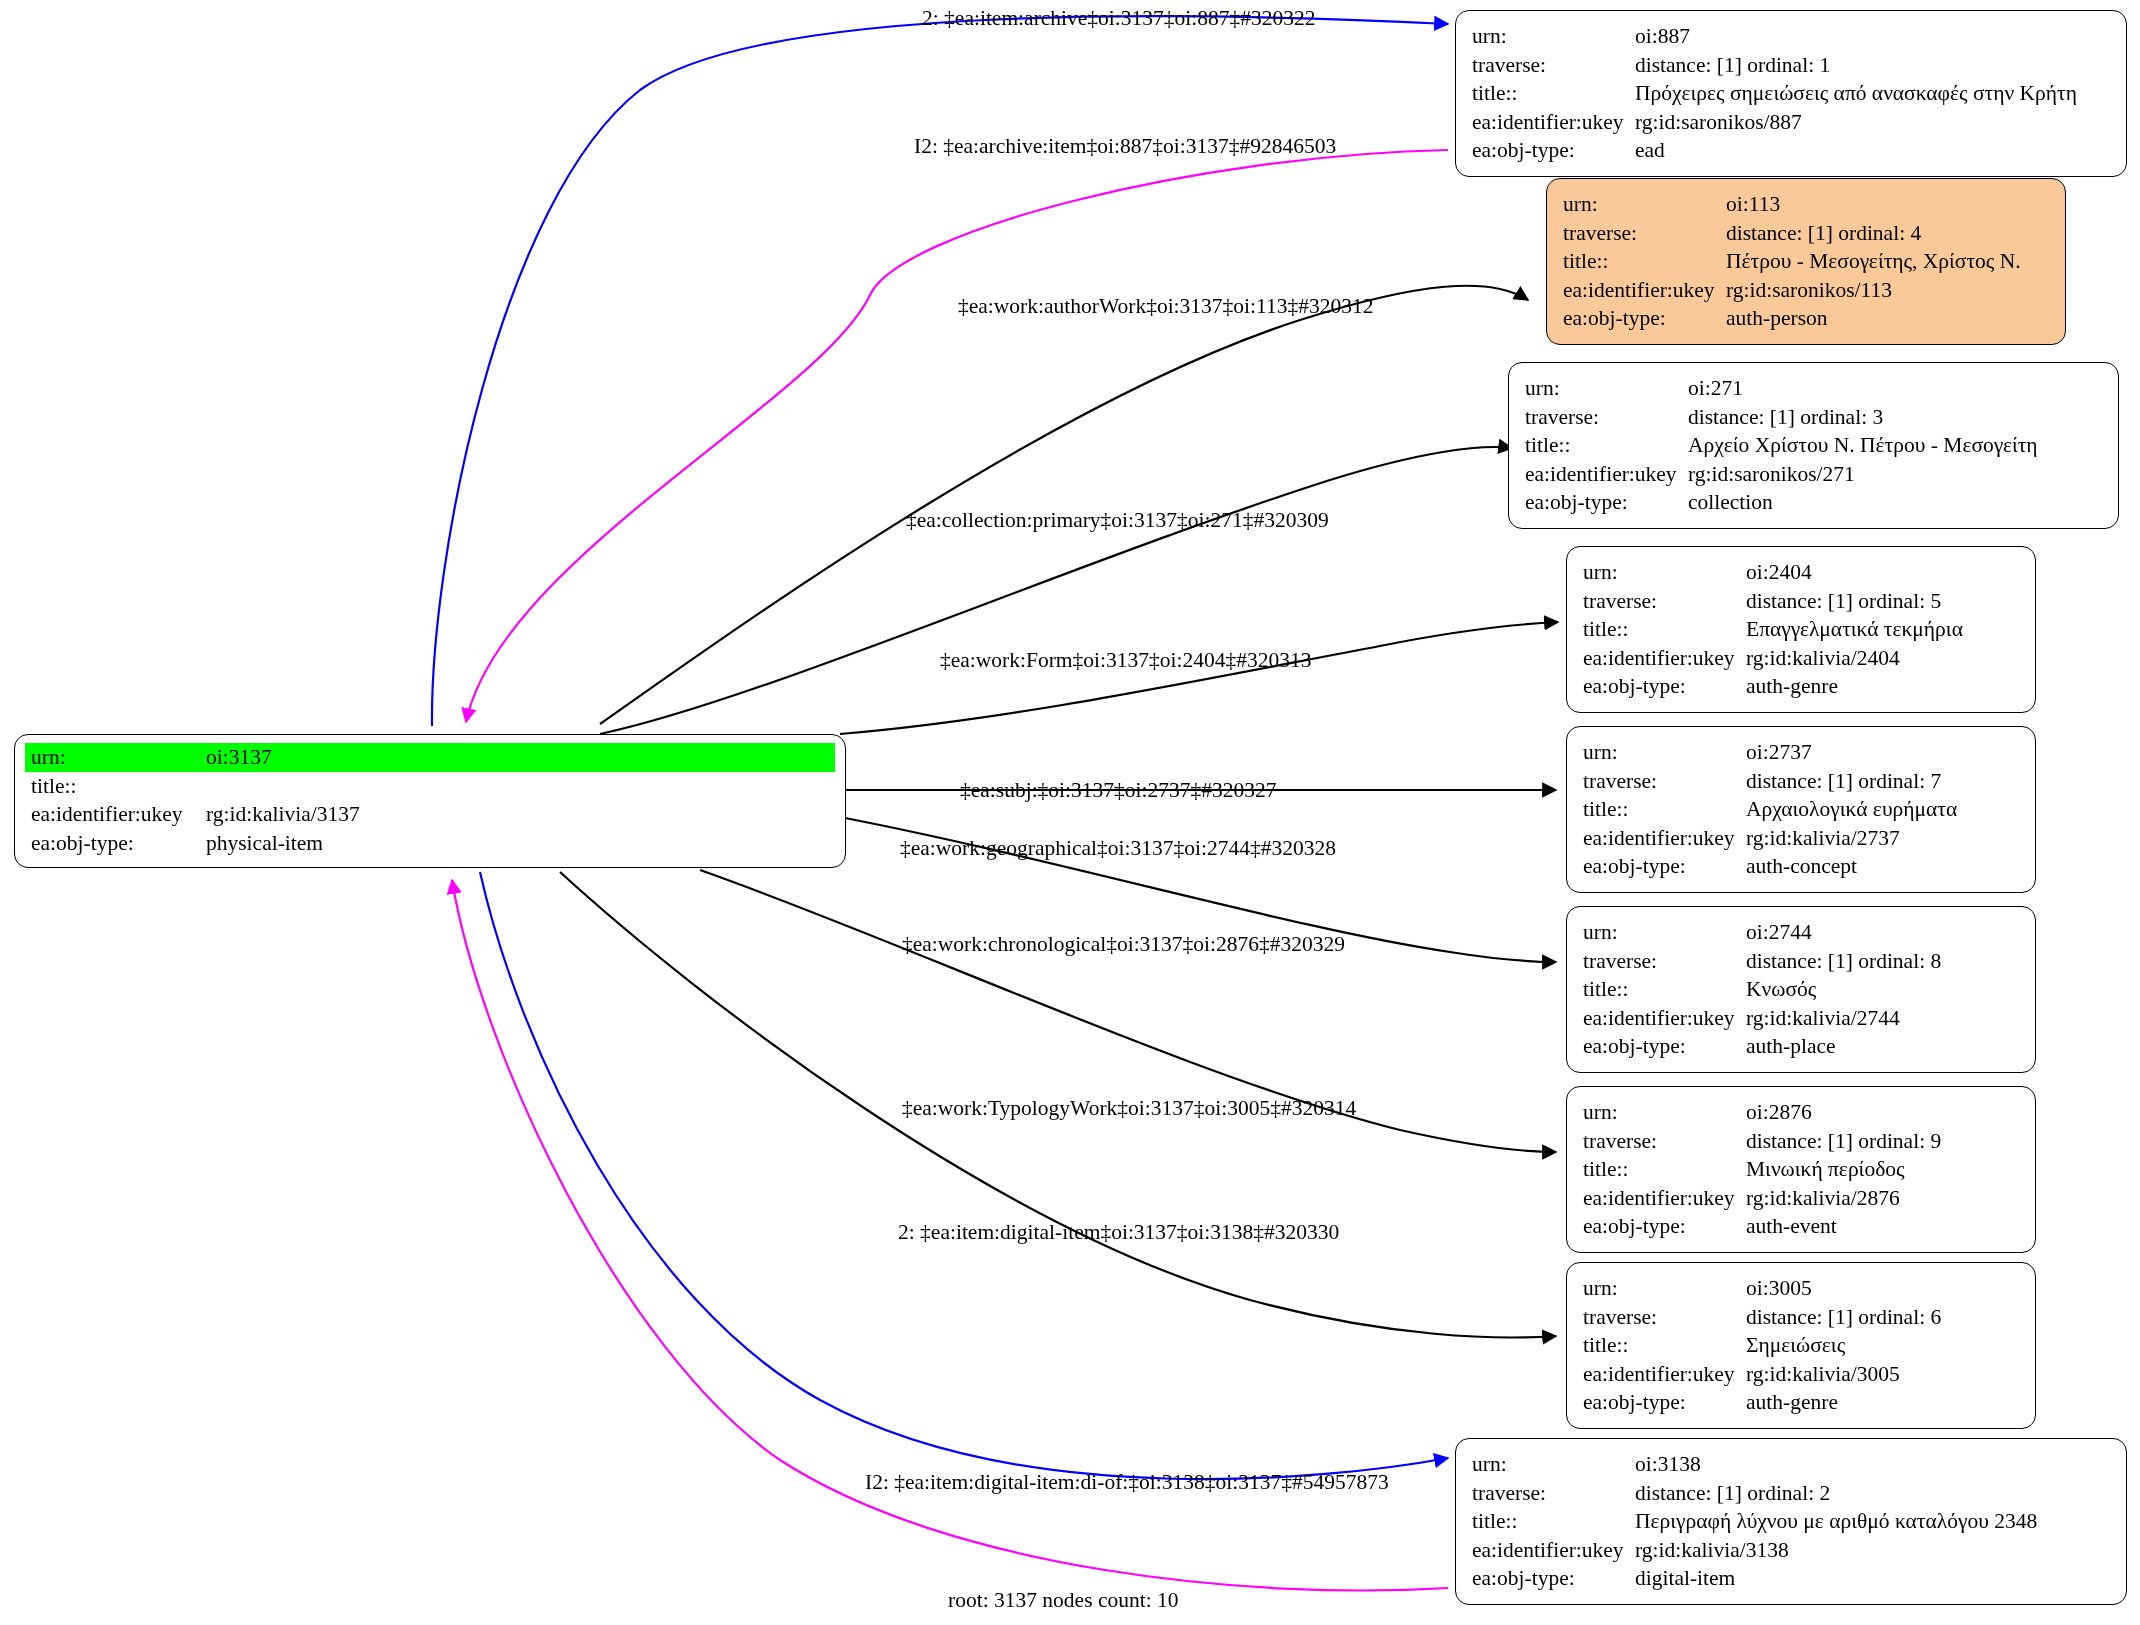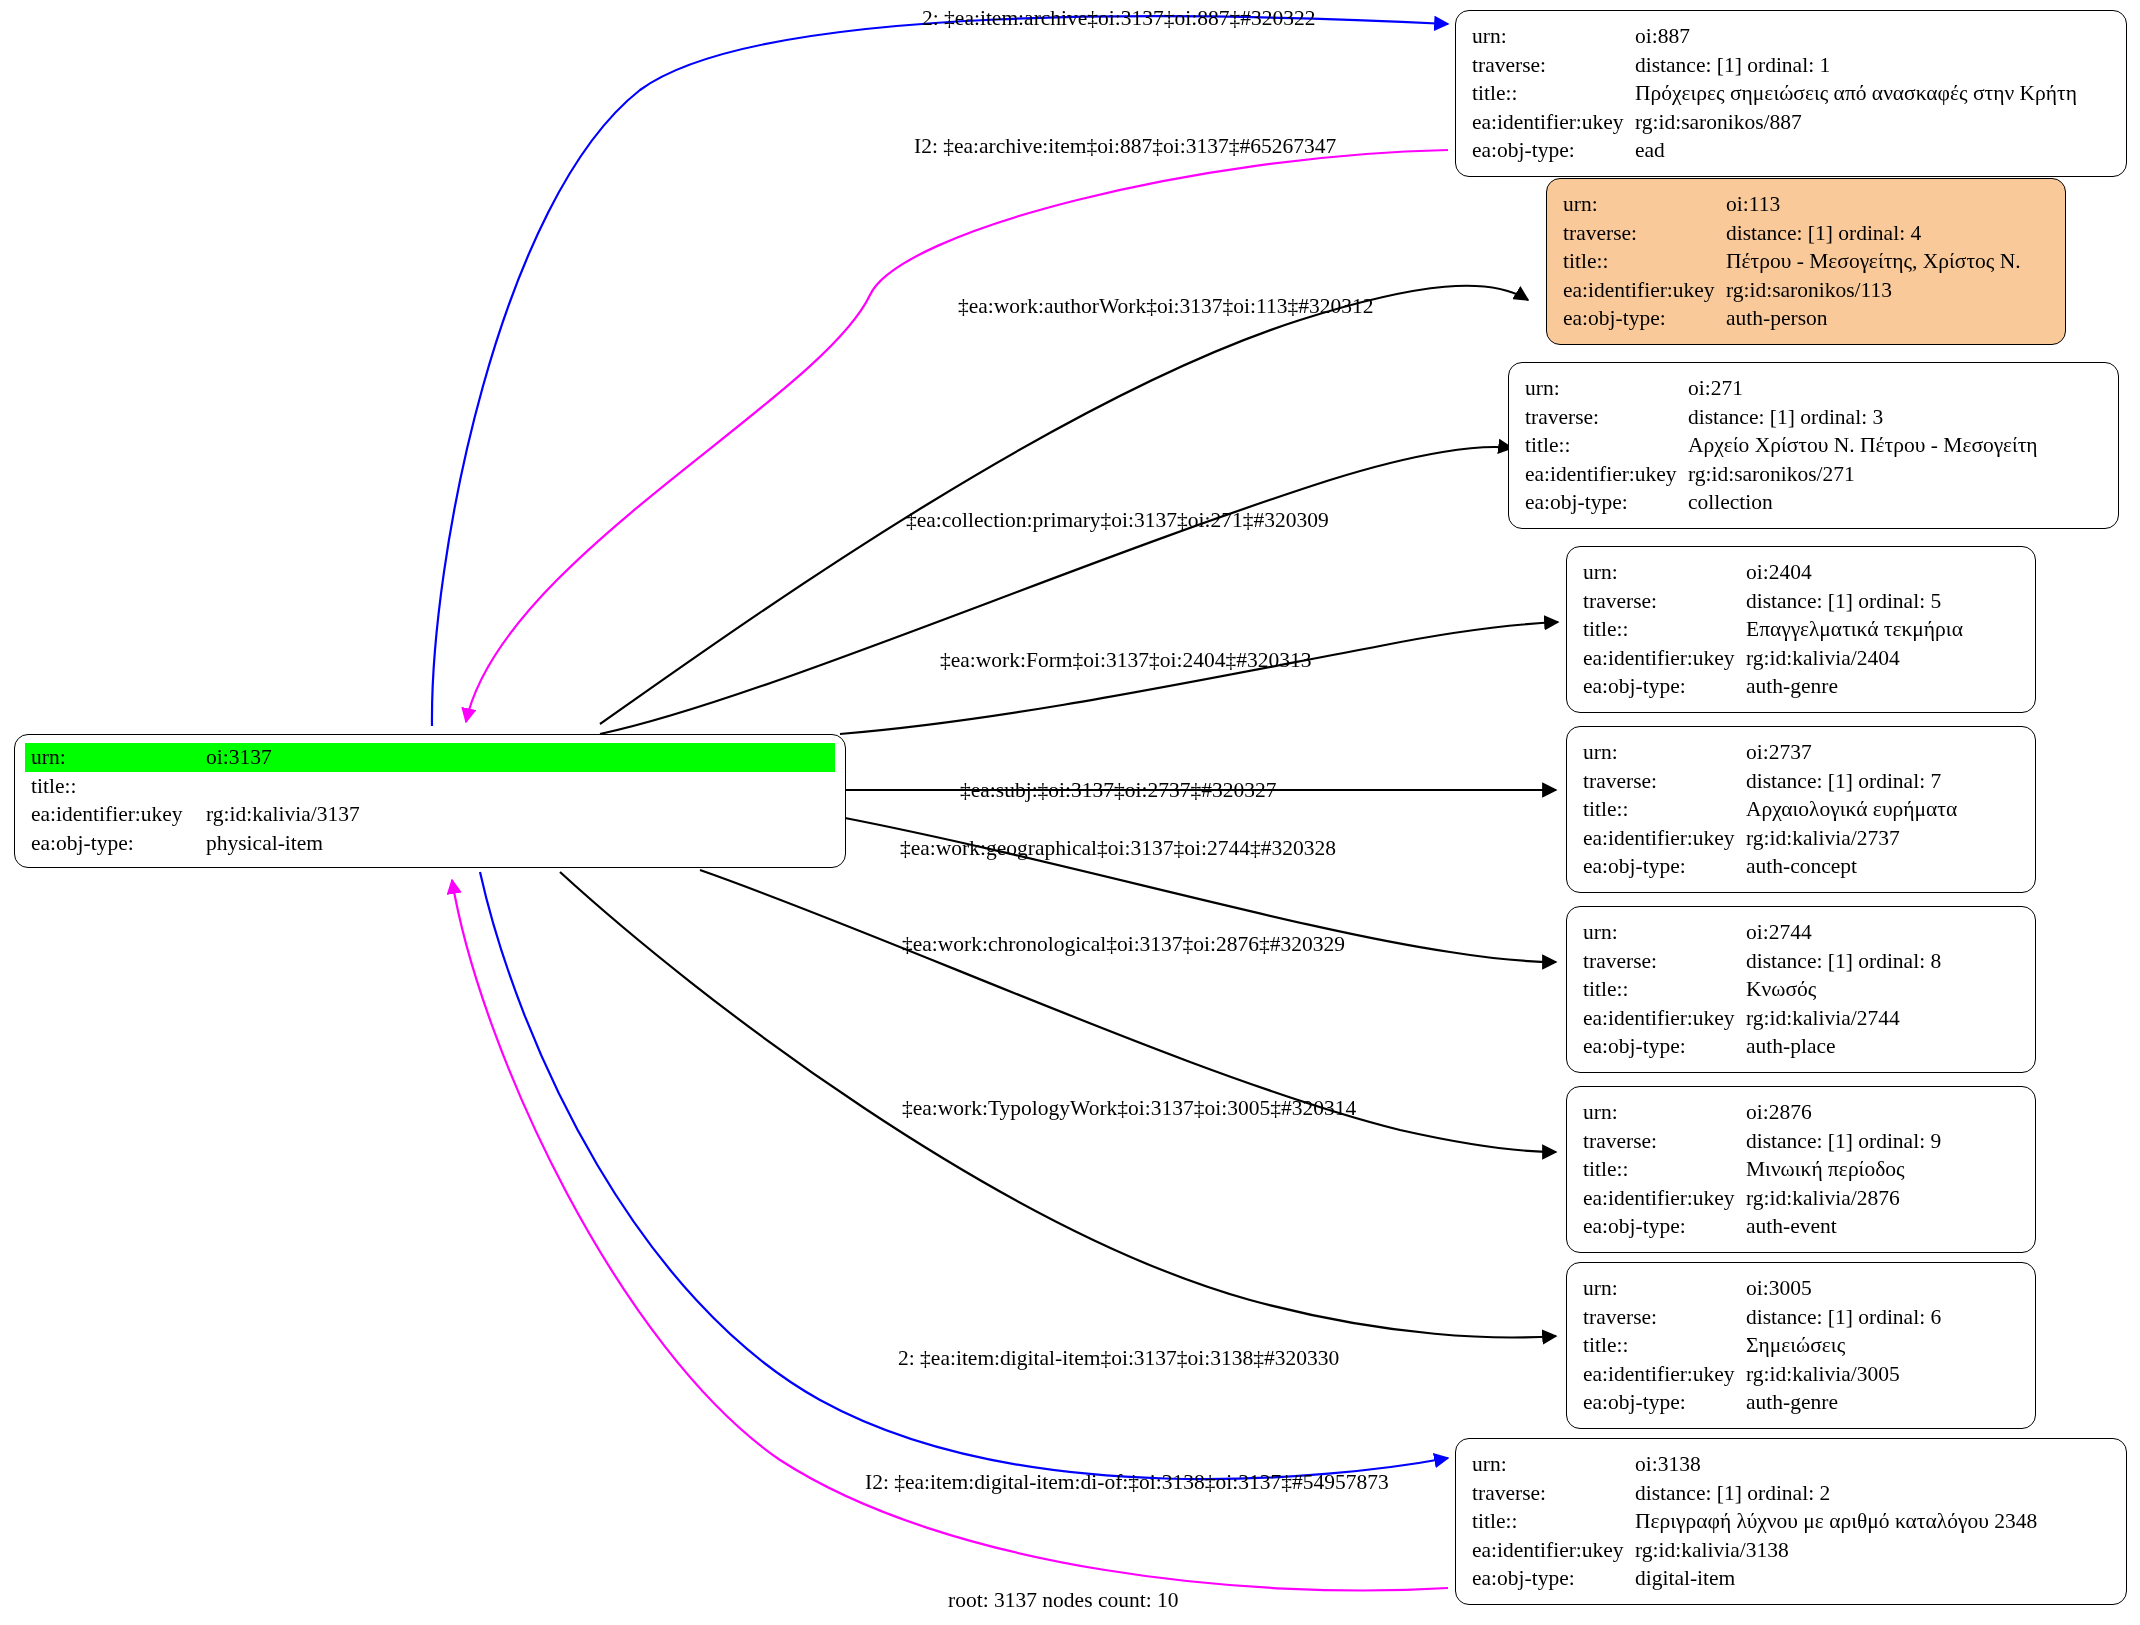--- a/index.html
+++ b/index.html
@@ -357,35 +357,35 @@
       <span class="v">rg:id:kalivia/3138</span>
     </div>
     <div class="row">
       <span class="k">ea:obj-type:</span>
       <span class="v">digital-item</span>
     </div>
   </div>
 
   <div class="edge-label" style="left:922px; top:6px;">2: ‡ea:item:archive‡oi:3137‡oi:887‡#320322</div>
 
-  <div class="edge-label" style="left:914px; top:134px;">I2: ‡ea:archive:item‡oi:887‡oi:3137‡#65267347</div>
+  <div class="edge-label" style="left:914px; top:134px;">I2: ‡ea:archive:item‡oi:887‡oi:3137‡#92846503</div>
 
   <div class="edge-label" style="left:958px; top:294px;">‡ea:work:authorWork‡oi:3137‡oi:113‡#320312</div>
 
   <div class="edge-label" style="left:906px; top:494px;margin-top:14px;">‡ea:collection:primary‡oi:3137‡oi:271‡#320309</div>
 
   <div class="edge-label" style="left:940px; top:648px;">‡ea:work:Form‡oi:3137‡oi:2404‡#320313</div>
 
   <div class="edge-label" style="left:960px; top:778px;">‡ea:subj:‡oi:3137‡oi:2737‡#320327</div>
 
   <div class="edge-label" style="left:900px; top:836px;">‡ea:work:geographical‡oi:3137‡oi:2744‡#320328</div>
 
   <div class="edge-label" style="left:902px; top:932px;">‡ea:work:chronological‡oi:3137‡oi:2876‡#320329</div>
 
   <div class="edge-label" style="left:902px; top:1096px;">‡ea:work:TypologyWork‡oi:3137‡oi:3005‡#320314</div>
 
-  <div class="edge-label" style="left:898px; top:1346px;text-align:right;">2: ‡ea:item:digital-item‡oi:3137‡oi:3138‡#320330</div>
+  <div class="edge-label" style="left:898px; top:1220px;text-align:right;">2: ‡ea:item:digital-item‡oi:3137‡oi:3138‡#320330</div>
 
   <div class="edge-label" style="left:865px; top:1470px;">I2: ‡ea:item:digital-item:di-of:‡oi:3138‡oi:3137‡#54957873</div>
 
   <div class="footer-label" style="left:948px; top:1588px;">root: 3137 nodes count: 10</div>
 
 </div>
 
 </body></html>

